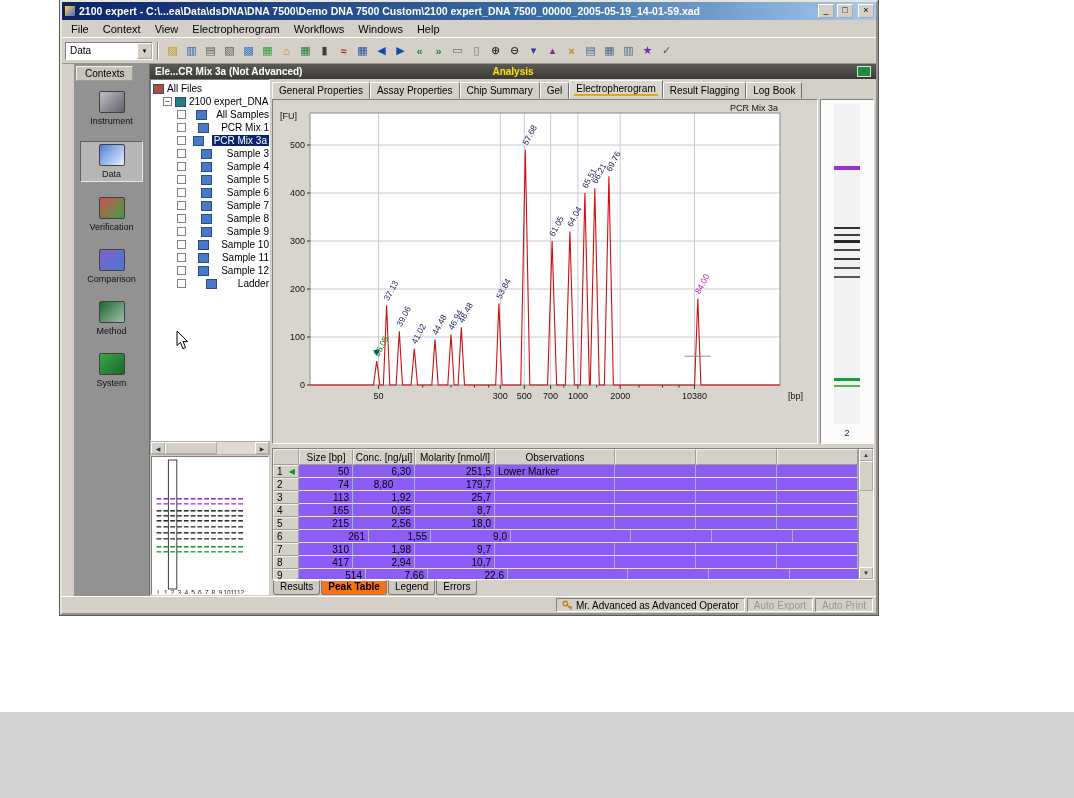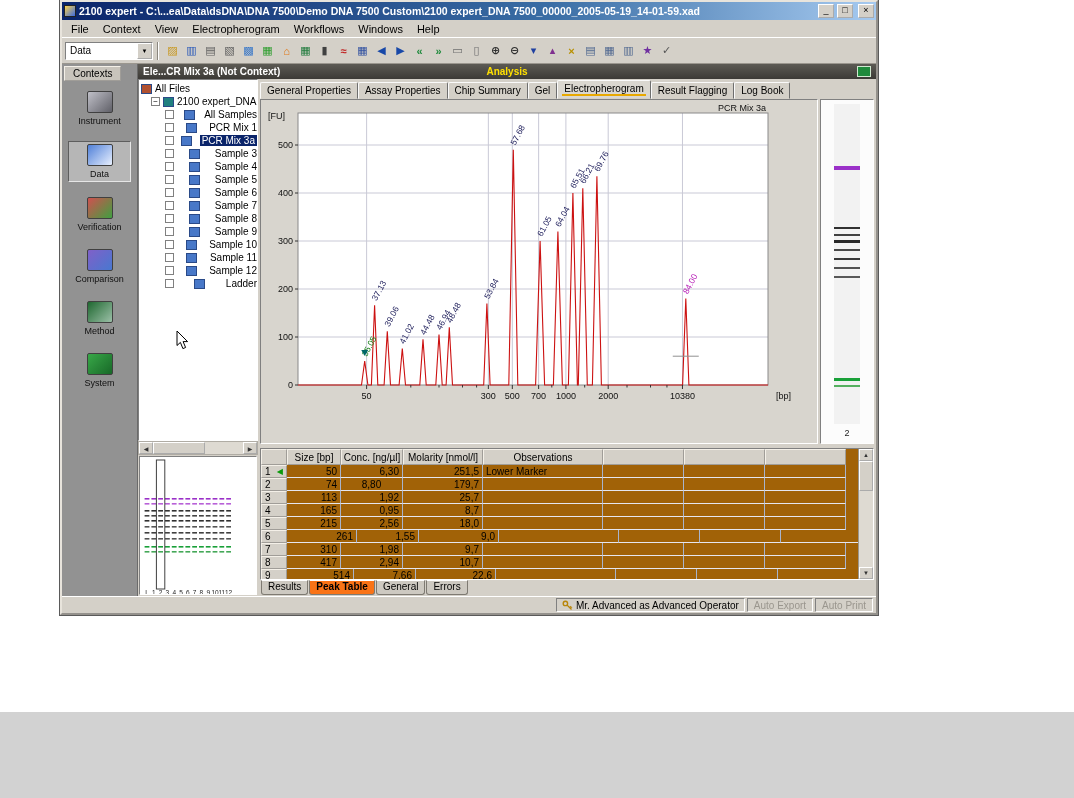--- a/index.html
+++ b/index.html
@@ -17,21 +17,21 @@
 .menubar{height:18px;display:flex;align-items:center;background:#d4d0c8;border-bottom:1px solid #fff;flex:0 0 auto;padding-left:2px;}
 .menu-item{padding:1px 7px;font-size:11px;}
 
 .toolbar{height:26px;display:flex;align-items:center;background:#d4d0c8;border-bottom:1px solid #9a968e;padding:0 3px;flex:0 0 auto;}
 .combo{width:88px;height:18px;background:#fff;border:1px solid;border-color:#808080 #fff #fff #808080;display:flex;align-items:center;font-size:10px;}
 .combo-value{flex:1;padding-left:4px;}
 .combo-btn{width:15px;height:16px;background:#d4d0c8;border:1px outset #fff;font-size:6px;display:flex;align-items:center;justify-content:center;}
 .tb-sep{width:2px;height:18px;border-left:1px solid #8a867e;border-right:1px solid #fff;margin:0 4px;}
 .tb-icon{width:19px;height:18px;display:flex;align-items:center;justify-content:center;font-size:11px;font-weight:bold;}
 
-.main{flex:1;display:flex;min-height:0;}
+.main{flex:1;display:flex;min-height:0;margin-left:12px;}
 .contexts{width:76px;background:#929292;border-right:1px solid #6a6a6a;flex:0 0 auto;}
 .ctx-tab{display:inline-block;background:#c8c4bc;border:1px outset #f4f0e8;font-size:10px;padding:1px 8px;margin:2px 0 8px 2px;}
 .ctx-item{display:flex;flex-direction:column;align-items:center;margin:0 6px 13px 6px;padding:2px 2px;text-align:right;}
 .ctx-item.active{background:#b6b6b6;border:1px solid;border-color:#5e5e5e #e6e6e6 #e6e6e6 #5e5e5e;}
 .ctx-icon{width:26px;height:22px;border:1px solid #404040;border-radius:2px;}
 .ctx-label{font-size:9px;color:#101010;margin-top:3px;}
 .right-block{flex:1;display:flex;flex-direction:column;min-width:0;}
 .content-header{height:15px;background:linear-gradient(#5c5a54,#3c3a36);color:#fff;font-size:10px;font-weight:bold;display:flex;align-items:center;padding:0 5px;position:relative;flex:0 0 auto;}
 .header-mode{position:absolute;left:0;right:0;text-align:center;color:#ffe000;}
 .header-icon{margin-left:auto;width:14px;height:11px;background:#1f8a3c;border:1px solid #cfe8cf;position:relative;z-index:1;}
@@ -55,21 +55,21 @@
 
 .content{flex:1;display:flex;flex-direction:column;min-width:0;}
 .tabstrip{height:20px;display:flex;align-items:flex-end;background:#d4d0c8;padding-left:2px;flex:0 0 auto;}
 .tab{font-size:10px;padding:2px 6px;background:#d4d0c8;border:1px solid;border-color:#fafafa #6e6e6e #d4d0c8 #fafafa;border-radius:2px 2px 0 0;height:17px;position:relative;white-space:nowrap;}
 .tab.active{height:19px;background:#dad7d0;}
 .tab.active::after{content:"";position:absolute;left:4px;right:4px;bottom:2px;height:2px;background:#e8a800;}
 .chart-row{height:345px;display:flex;gap:2px;padding:0 2px;flex:0 0 auto;}
 .chart-panel{flex:1;background:#d8d5ce;border:1px solid;border-color:#808080 #fff #fff #808080;overflow:hidden;}
 .lane-panel{width:54px;background:#fcfcfc;border:1px solid;border-color:#808080 #fff #fff #808080;overflow:hidden;}
 .splitter{height:4px;flex:0 0 auto;}
-.table-panel{height:132px;margin:0 2px;background:#a16207;border:1px solid;border-color:#808080 #fff #fff #808080;display:flex;flex:0 0 auto;overflow:hidden;}
+.table-panel{height:132px;margin:0 2px;background:#8b5cf6;border:1px solid;border-color:#808080 #fff #fff #808080;display:flex;flex:0 0 auto;overflow:hidden;}
 .table-main{flex:1;overflow:hidden;}
 .trow{display:flex;height:13px;font-size:10px;}
 .trow.thead{height:16px;}
 .tcell{border-right:1px solid #a8b4cc;border-bottom:1px solid #e6e6ee;padding:0 3px;display:flex;align-items:center;overflow:hidden;white-space:nowrap;flex:0 0 auto;}
 .tcell.num{justify-content:flex-end;}
 .tcell.obs{justify-content:flex-start;}
 .tcell.hcell{background:#d4d0c8;border:1px outset #f4f0e8;justify-content:center;}
 .tcell.rownum{background:#d4d0c8;border:1px outset #f4f0e8;justify-content:space-between;}
 .sel-arrow{color:#0b9a0b;font-size:8px;}
 .vscroll{width:15px;background:#dedad2;border-left:1px solid #9a968e;display:flex;flex-direction:column;flex:0 0 auto;}
@@ -174,21 +174,21 @@
           <div class="ctx-item">
             <div class="ctx-icon" style="background: linear-gradient(135deg, rgb(56, 168, 72), rgb(24, 104, 40));"></div>
             <span class="ctx-label">System</span>
           </div>
         </div>
     </div>
 
     <div class="right-block">
 
       <div class="content-header">
-        <span style="position:relative;z-index:1;">Ele...CR Mix 3a (Not Context)</span>
+        <span style="position:relative;z-index:1;">Ele...CR Mix 3a (Not Advanced)</span>
         <span class="header-mode">Analysis</span>
         <span class="header-icon"></span>
       </div>
 
       <div class="work-row">
 
         <div class="left-panel">
           <div class="tree-panel">
               <div class="trow-tree root">
                 <span class="mini-icon" style="background: rgb(176, 80, 48);"></span>
@@ -734,21 +734,21 @@
             <div class="vscroll">
               <span class="sb-btn">▲</span>
               <span class="v-thumb"></span>
               <span class="v-track"></span>
               <span class="sb-btn">▼</span>
             </div>
           </div>
           <div class="bottom-tabs">
               <div class="btab"><span>Results</span></div>
               <div class="btab active"><span>Peak Table</span></div>
-              <div class="btab"><span>General</span></div>
+              <div class="btab"><span>Legend</span></div>
               <div class="btab"><span>Errors</span></div>
             </div>
         </div>
 
       </div>
     </div>
   </div>
 
   <div class="statusbar">
     <span class="status-spacer"></span>

